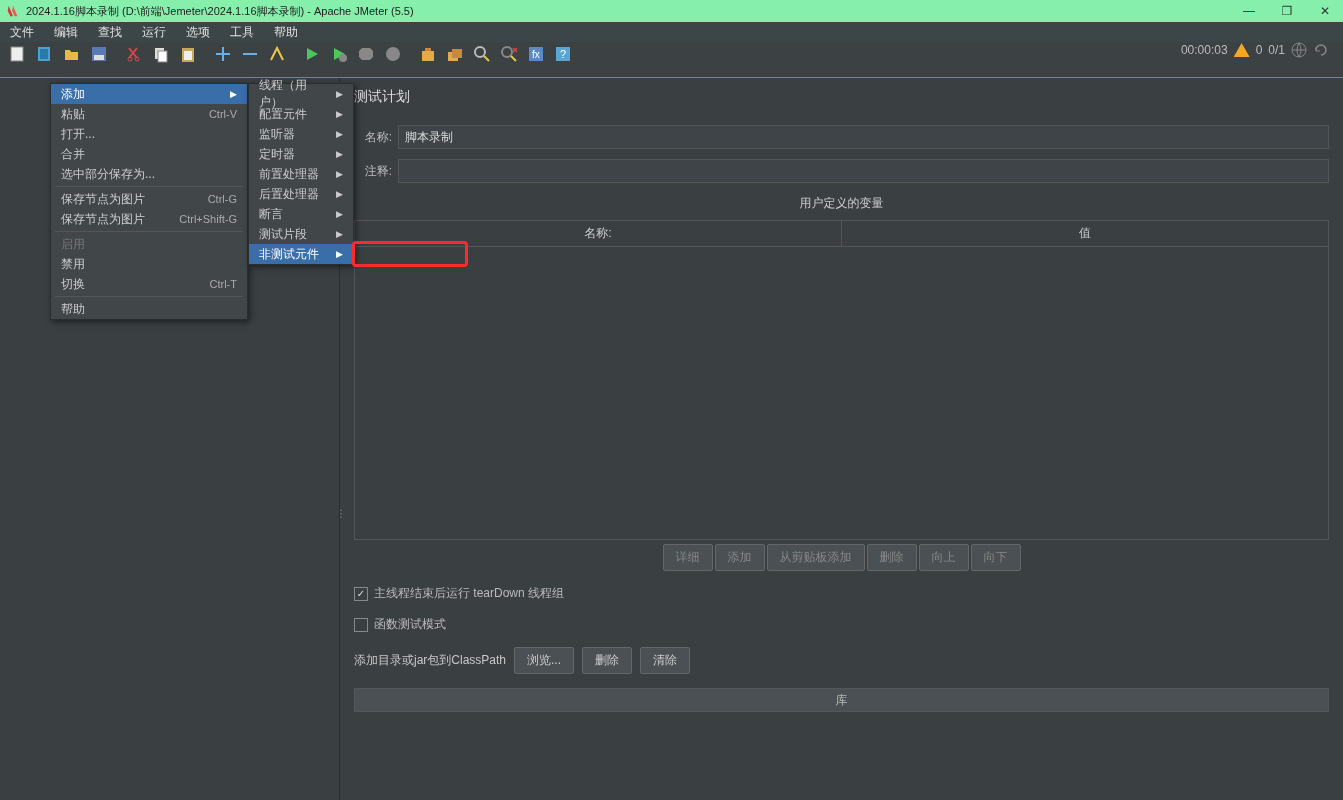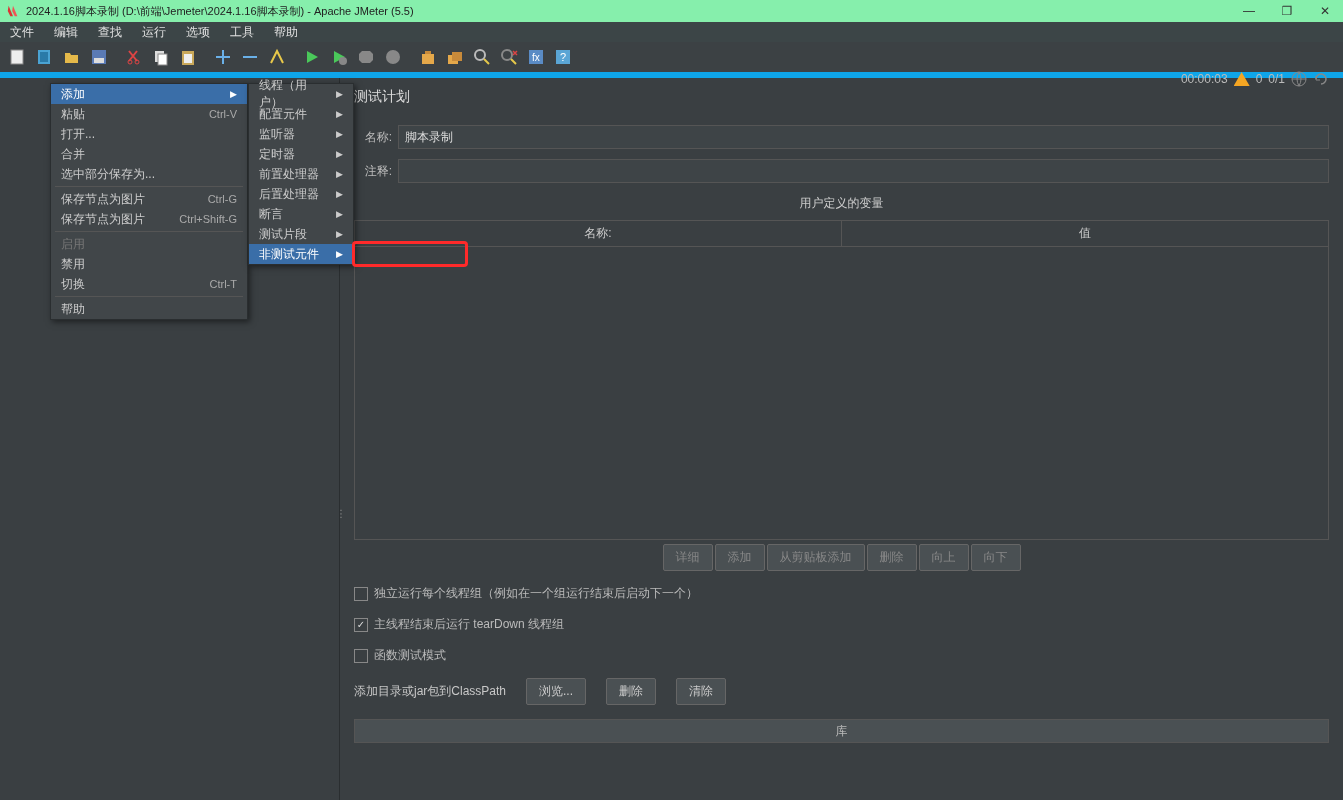--- a/index.html
+++ b/index.html
@@ -6,24 +6,24 @@
     body { background: #3a3f42; color: #c8c8c8; font-size: 12px; width: 1343px; height: 800px; overflow: hidden; }
 
     .titlebar { background: #86efac; color: #222; height: 22px; display: flex; align-items: center; padding: 0 6px; }
     .titlebar-icon { width: 14px; height: 14px; margin-right: 6px; }
     .titlebar-title { flex: 1; font-size: 11px; }
     .winbtn { width: 24px; height: 20px; display: flex; align-items: center; justify-content: center; margin-left: 14px; color: #333; }
 
     .menubar { background: #3c4547; height: 20px; display: flex; align-items: center; padding: 0 6px; color: #e0e0e0; }
     .menubar-item { margin-right: 12px; padding: 2px 4px; }
 
-    .toolbar { background: #3c4144; height: 36px; display: flex; align-items: center; padding: 0 6px; border-bottom: 6px solid #0ea5e9; }
+    .toolbar { background: #3c4144; height: 36px; display: flex; align-items: flex-start; padding: 0 6px; border-bottom: 1px solid #0ea5e9; }
     .tbbtn { width: 24px; height: 24px; margin-right: 3px; display: flex; align-items: center; justify-content: center; border-radius: 2px; }
     .toolbar-spacer { flex: 1; }
-    .toolbar-status { display: flex; align-items: center; gap: 6px; color: #bbb; padding-right: 8px; margin-top: 44px; }
+    .toolbar-status { display: flex; align-items: center; gap: 6px; color: #bbb; padding-right: 8px; }
     .status-warn { background: #f5a623; width: 16px; height: 14px; clip-path: polygon(50% 0, 100% 100%, 0 100%); }
 
     .main { display: flex; height: calc(800px - 22px - 20px - 36px); position: relative; }
     .tree { width: 340px; background: #3a3f42; border-right: 1px solid #2a2e30; position: relative; padding-top: 4px; }
     .splitter-grip { position: absolute; left: 336px; top: 430px; color: #888; font-size: 10px; }
 
     .content { flex: 1; padding: 10px 14px; overflow: auto; }
     .panel-title { font-size: 14px; color: #ddd; margin-bottom: 19px; }
     .form-row { display: flex; align-items: center; margin-bottom: 10px; }
     .form-label { width: 38px; text-align: right; margin-right: 6px; color: #bbb; }
@@ -37,21 +37,21 @@
 
     .btn-row { display: flex; justify-content: center; gap: 2px; margin-top: 4px; align-items: center; }
     .btn { padding: 4px 12px; background: #4a5053; border: 1px solid #666; color: #888; border-radius: 2px; font-size: 12px; }
 
     .check-row { display: flex; align-items: center; margin-top: 14px; color: #bbb; }
     .checkbox { width: 14px; height: 14px; border: 1px solid #888; margin-right: 6px; display: flex; align-items: center; justify-content: center; font-size: 10px; color: #ddd; background: #3a3f42; }
     .checkbox.checked::after { content: "✓"; }
 
     .hint-text { color: #999; margin-top: 10px; font-size: 11px; }
 
-    .classpath-row { display: flex; align-items: center; gap: 20px; margin-top: 14px; }
+    .classpath-row { display: flex; align-items: center; gap: 8px; margin-top: 14px; }
     .library-bar { margin-top: 14px; height: 24px; background: #4a5053; border: 1px solid #555; display: flex; align-items: center; justify-content: center; color: #bbb; }
 
     
     .ctx { position: absolute; background: #414649; border: 1px solid #2a2e30; box-shadow: 2px 2px 6px rgba(0,0,0,0.5); z-index: 100; }
     .ctx-item { display: flex; align-items: center; justify-content: space-between; padding: 3px 10px; min-width: 188px; color: #ccc; height: 20px; }
     .ctx-item.disabled { color: #777; }
     .ctx-item.hl { background: #3a6ea8; color: #fff; }
     .ctx-sep { height: 1px; background: #555; margin: 2px 4px; }
     .ctx-arrow { margin-left: 14px; font-size: 9px; }
     .ctx-shortcut { color: #aaa; margin-left: 14px; font-size: 11px; }
@@ -247,24 +247,20 @@
     <div class="btn-row">
       <button class="btn">详细</button>
       <button class="btn">添加</button>
       <button class="btn">从剪贴板添加</button>
       <button class="btn">删除</button>
       <button class="btn">向上</button>
       <button class="btn">向下</button>
     </div>
 
     <div class="check-row">
-      <span class="checkbox"></span>
-      <span>独立运行每个线程组（例如在一个组运行结束后启动下一个）</span>
-    </div>
-    <div class="check-row">
       <span class="checkbox checked"></span>
       <span>主线程结束后运行 tearDown 线程组</span>
     </div>
     <div class="check-row">
       <span class="checkbox"></span>
       <span>函数测试模式</span>
     </div>
 
 
     <div class="classpath-row">

